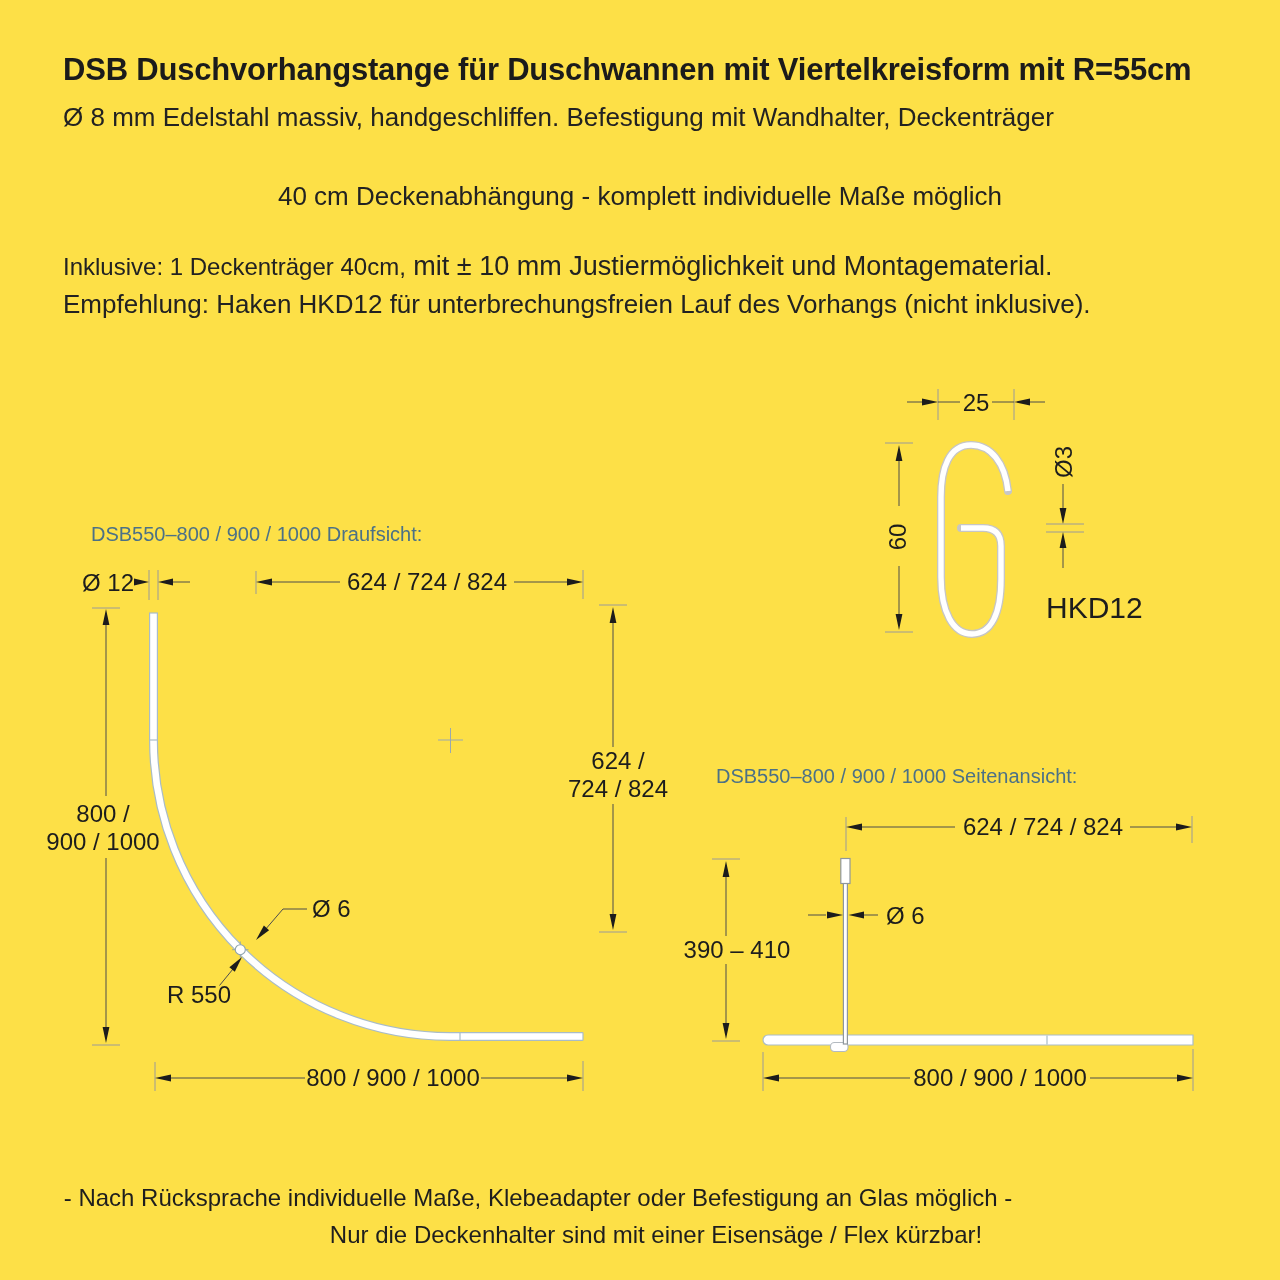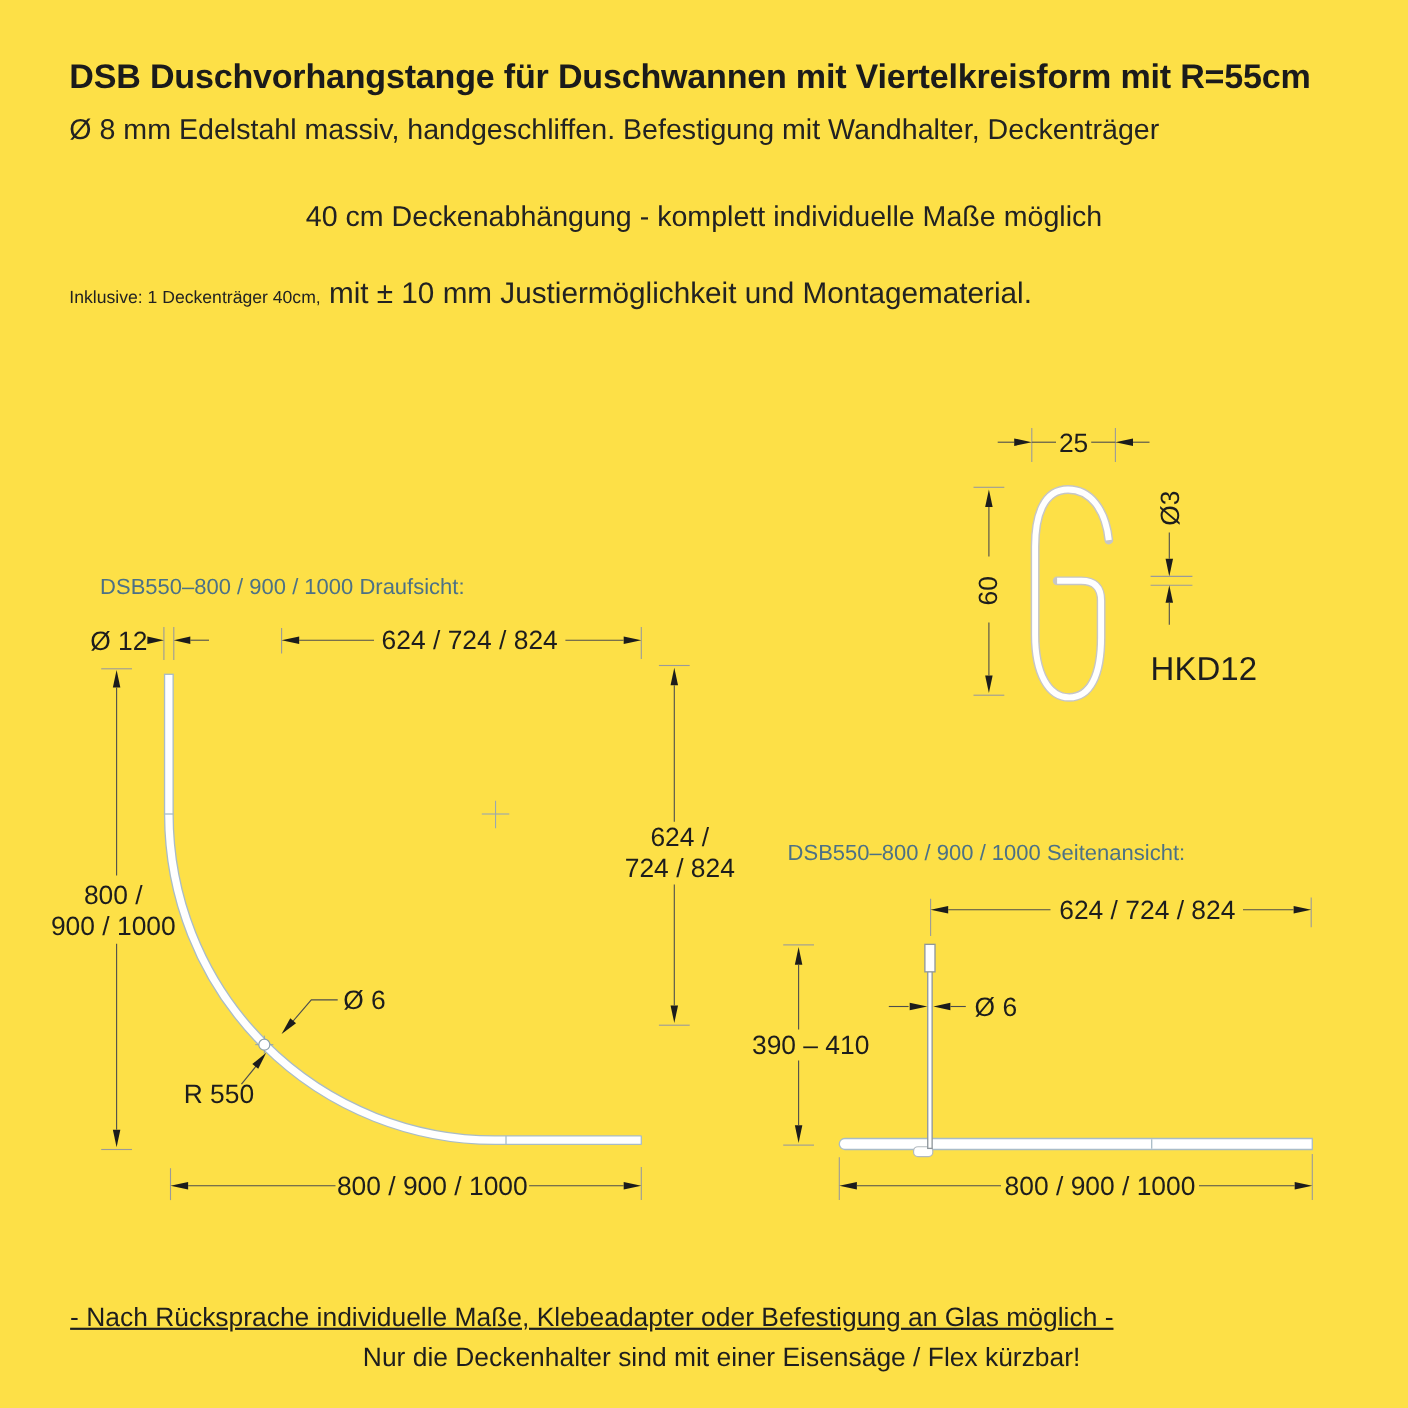--- a/index.html
+++ b/index.html
@@ -5,45 +5,46 @@
   html,body{margin:0;padding:0;background:#ffffff;}
   .page{
     position:relative;width:1280px;height:1280px;background:#fde047;overflow:hidden;
     font-family:"Liberation Sans",sans-serif;color:#1e1e1e;
   }
   .abs{position:absolute;white-space:nowrap;}
   .title{left:63px;top:52px;font-size:31px;font-weight:bold;letter-spacing:-0.2px;color:#1b1b1b;}
   .sub{left:63px;top:102px;font-size:26px;color:#222;}
   .hang{left:0;top:181px;width:1280px;text-align:center;font-size:26px;color:#222;}
   .incl{left:63px;top:251px;font-size:27px;color:#222;}
-  .incl .small{font-size:16px;}
+  .incl .small{font-size:24px;}
   .empf{left:63px;top:289px;font-size:26px;color:#222;}
   .viewlabel{font-size:20px;color:#4c7186;}
   .draufsicht{left:91px;top:523px;}
   .seitenansicht{left:716px;top:765px;}
-  .footer1{left:0;top:1184px;width:1076px;text-align:center;font-size:24px;color:#1e1e1e;text-decoration:underline;}
+  .footer1{left:0;top:1184px;width:1076px;text-align:center;font-size:24px;color:#1e1e1e;}
   .footer2{left:0;top:1221px;width:1280px;text-align:center;font-size:24px;color:#1e1e1e;padding-left:16px;}
   svg{position:absolute;left:0;top:0;}
   .dim{font-family:"Liberation Sans",sans-serif;font-size:24px;fill:#1d1d1d;}
   .dim30{font-family:"Liberation Sans",sans-serif;font-size:30px;fill:#1d1d1d;}
   .dl{stroke:#4d4d4d;stroke-width:1;fill:none;}
   .ext{stroke:#9a9a9a;stroke-width:1;fill:none;}
   .ah{fill:#1c1c1c;stroke:none;}
   .rodline{stroke:#a9bcc7;stroke-width:1.2;fill:none;}
   .susp{stroke:#8f979c;stroke-width:1.2;fill:#ffffff;}
 </style>
 </head>
 <body>
 
 <div class="page">
 
   <div class="abs title">DSB Duschvorhangstange für Duschwannen mit Viertelkreisform mit R=55cm</div>
   <div class="abs sub">Ø 8 mm Edelstahl massiv, handgeschliffen. Befestigung mit Wandhalter, Deckenträger</div>
   <div class="abs hang">40 cm Deckenabhängung - komplett individuelle Maße möglich</div>
   <div class="abs incl"><span class="small">Inklusive:  1 Deckenträger 40cm,</span><span> mit  ± 10 mm Justiermöglichkeit und Montagematerial.</span></div>
+  <div class="abs empf">Empfehlung: Haken HKD12 für unterbrechungsfreien Lauf des Vorhangs (nicht inklusive).</div>
 
   <div class="abs viewlabel draufsicht">DSB550–800 / 900 / 1000 Draufsicht:</div>
   <div class="abs viewlabel seitenansicht">DSB550–800 / 900 / 1000 Seitenansicht:</div>
 
   <svg width="1280" height="1280" viewBox="0 0 1280 1280">
 
     <g>
 
       <path d="M 153.5 613 V 740 A 296.5 296.5 0 0 0 450 1036.5 H 583" stroke="#a9bcc7" stroke-width="9" fill="none"></path>
       <path d="M 153.5 613 V 740 A 296.5 296.5 0 0 0 450 1036.5 H 583" stroke="#ffffff" stroke-width="6.6" fill="none"></path>

